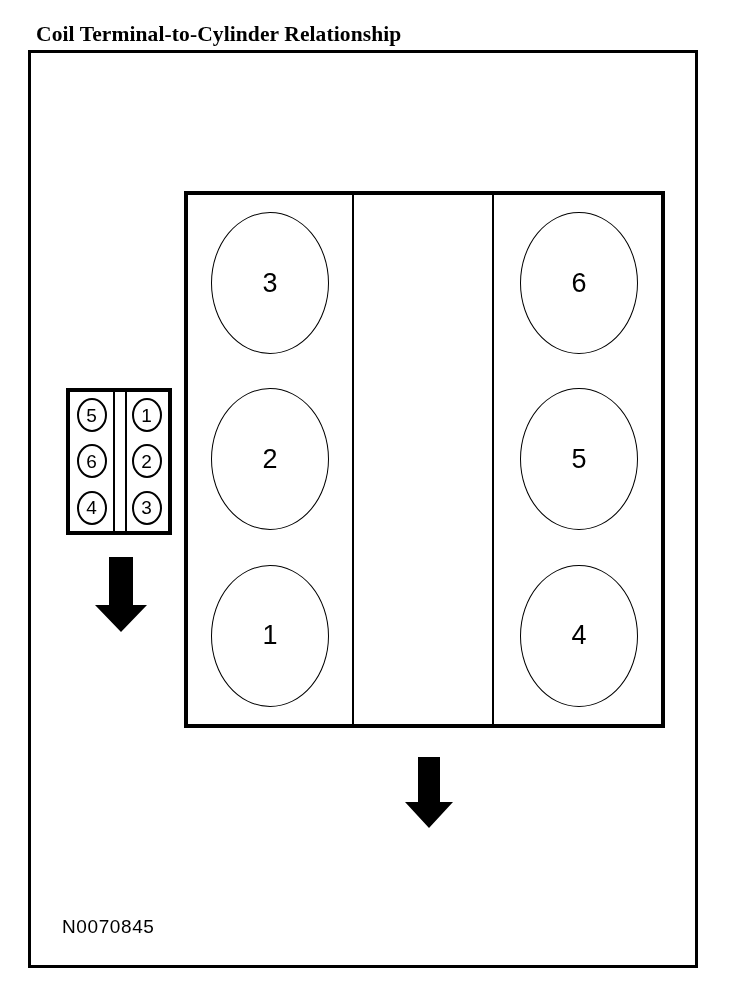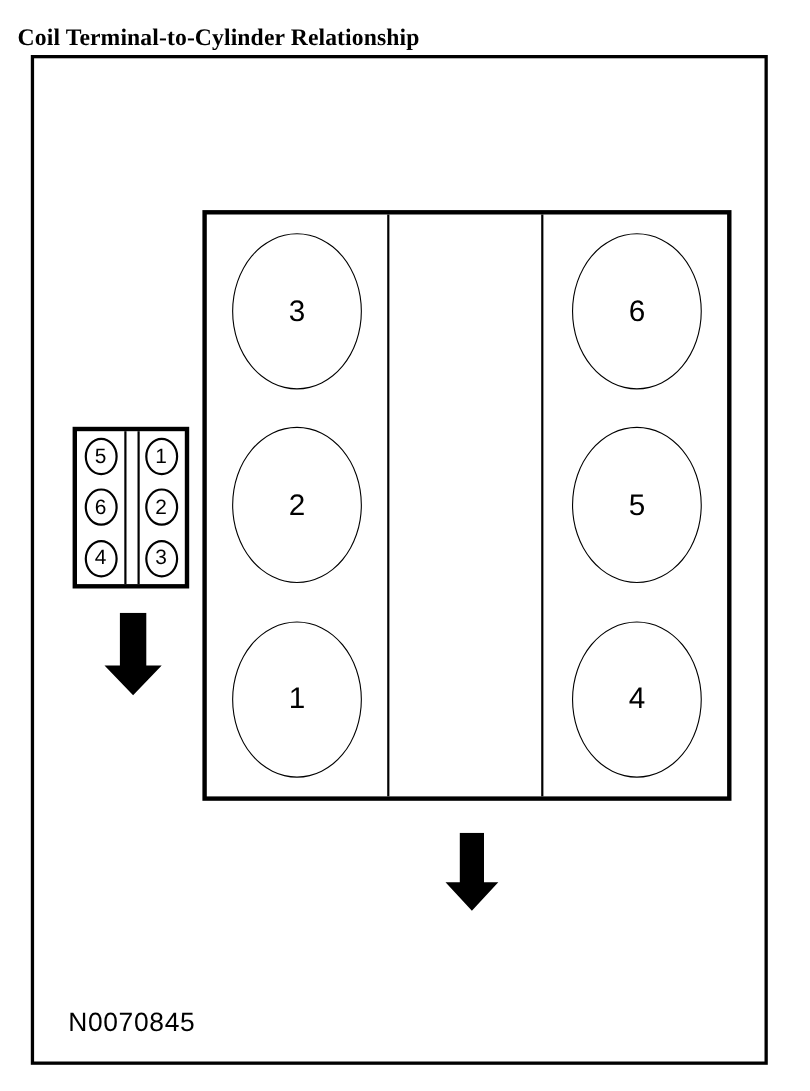--- a/index.html
+++ b/index.html
@@ -11,21 +11,21 @@
     width: 736px;
     height: 992px;
     position: relative;
     font-family: "Liberation Sans", sans-serif;
     overflow: hidden;
   }
 
   
   #figure-title {
     position: absolute;
-    left: 16px;
+    left: 36px;
     top: 22px;
     font-family: "Liberation Serif", serif;
     font-weight: bold;
     font-size: 21.5px;
     letter-spacing: 0.1px;
     color: #000000;
     white-space: nowrap;
   }
 
   
@@ -141,21 +141,21 @@
   
   .arrow-down { position: absolute; }
   #arrow-coil   { left: 94px;  top: 557px; }
   #arrow-engine { left: 404px; top: 757px; }
 
   
   #reference-number {
     position: absolute;
     left: 62px;
     top: 916px;
-    font-size: 24px;
+    font-size: 19px;
     letter-spacing: 0.6px;
     color: #000000;
   }
 </style>
 </head>
 <body>
 
 <div id="figure-title">Coil Terminal-to-Cylinder Relationship</div>
 
 <div id="figure-frame"></div>

